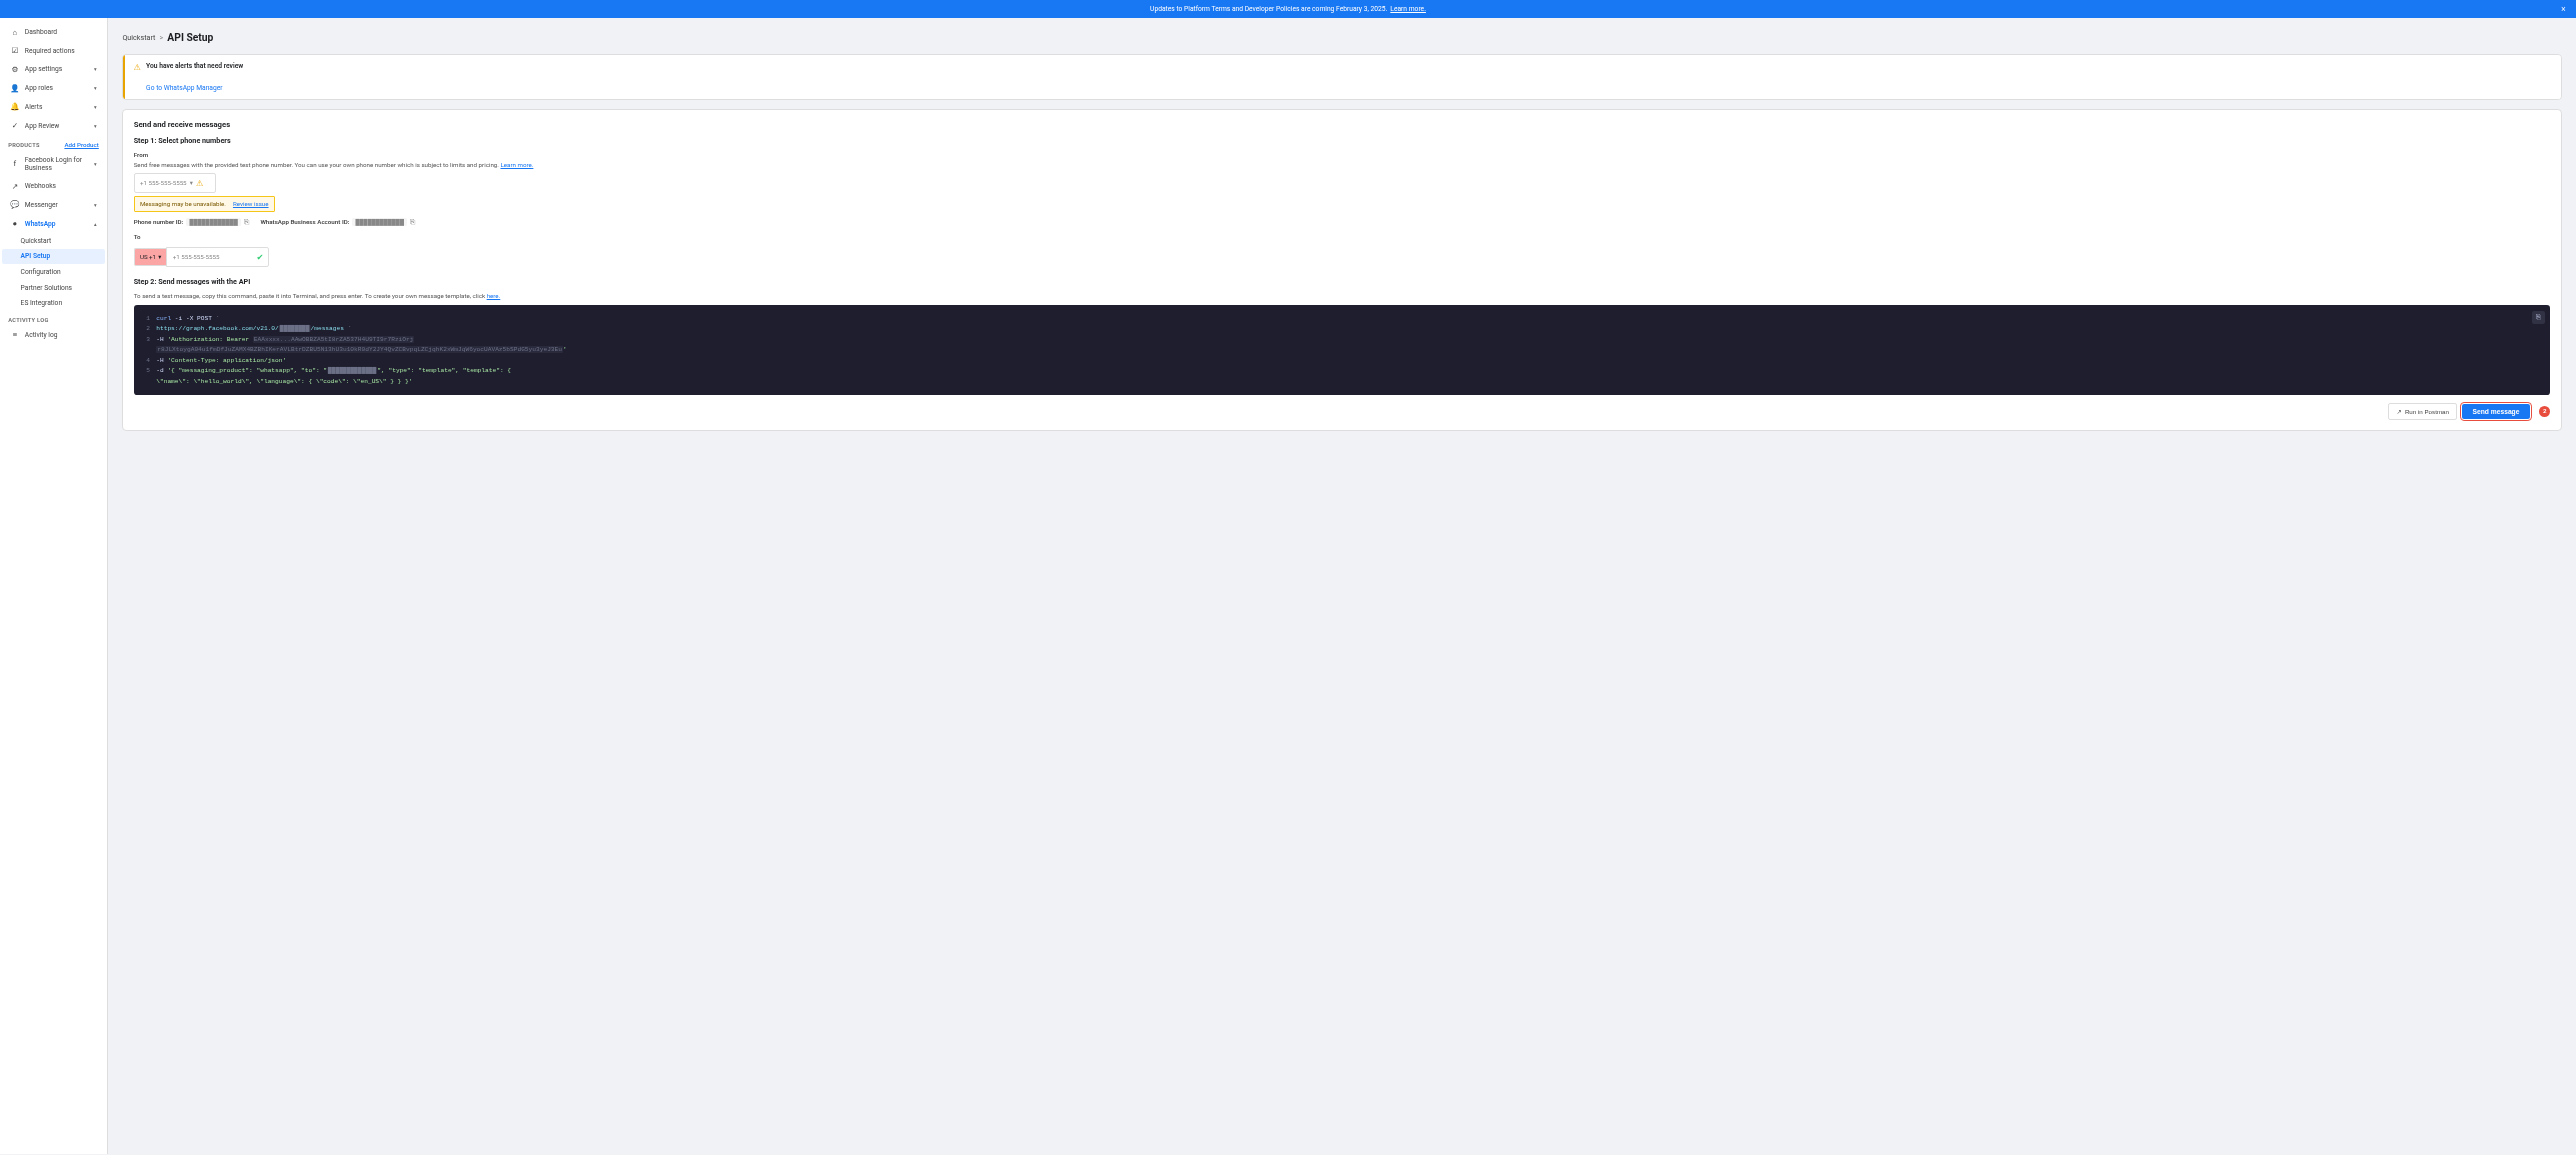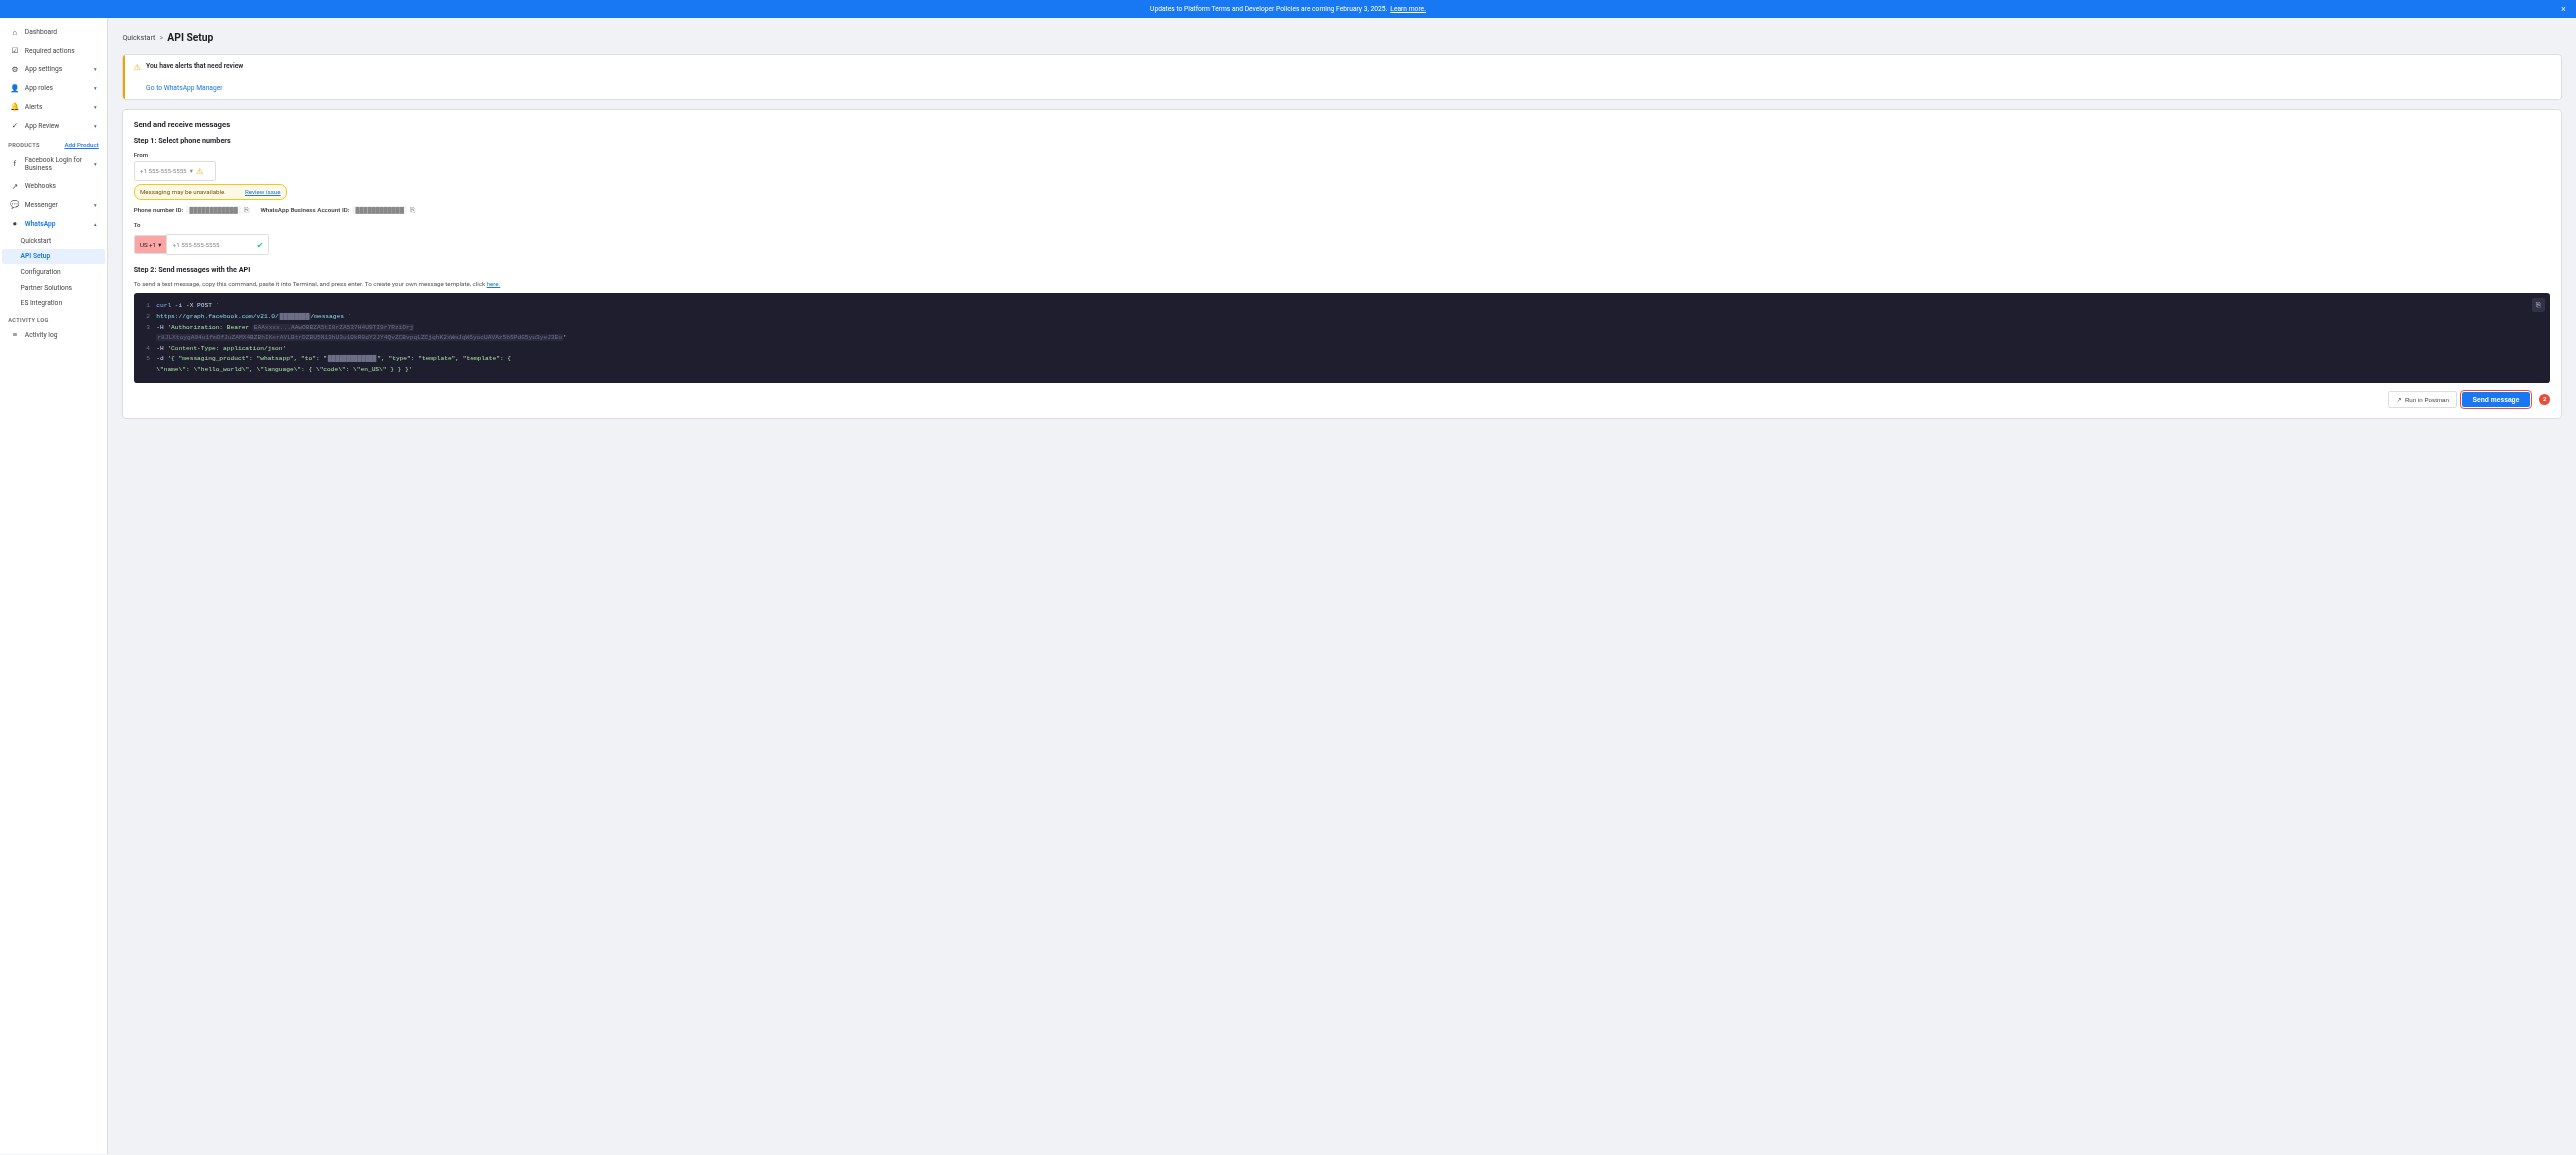--- a/index.html
+++ b/index.html
@@ -210,28 +210,28 @@
       cursor: pointer;
       display: flex;
       align-items: center;
       gap: 3.1px;
       min-width: 82px;
     }
     .warning-icon { color: #e8a400; font-size: 8.2px; }
     .warning-msg {
       background: #fff8e7;
       border: 0.5px solid #f5c518;
-      border-radius: 7px;
+      border-radius: 1px;
       padding: 3.1px 5.2px;
       font-size: 6.2px;
       color: #7a5900;
       margin-top: 3.1px;
       display: inline-flex;
       align-items: center;
-      gap: 19px;
+      gap: 7px;
     }
     .warning-msg a { color: #1877f2; }
 
     
     .phone-ids-row {
       display: flex;
       align-items: center;
       gap: 11px;
       margin-top: 6.2px;
       flex-wrap: wrap;
@@ -475,20 +475,24 @@
 
 
     <div class="card">
       <div class="section">
         <div class="section-title">Send and receive messages</div>
 
         
         <div class="step-title">Step 1: Select phone numbers</div>
 
         <div class="field-label">From</div>
+        <div class="field-desc">
+          <span>Send free messages with the provided test phone number. You can use your own phone number which is subject to limits and pricing.</span>
+          <a href="#">Learn more.</a>
+        </div>
 
         <div class="phone-select-row">
           <div class="phone-dropdown">
             <span style="color:#888;">+1 555-555-5555</span>
             <span>▾</span>
             <span class="warning-icon">⚠</span>
           </div>
         </div>
 
         <div class="warning-msg">

